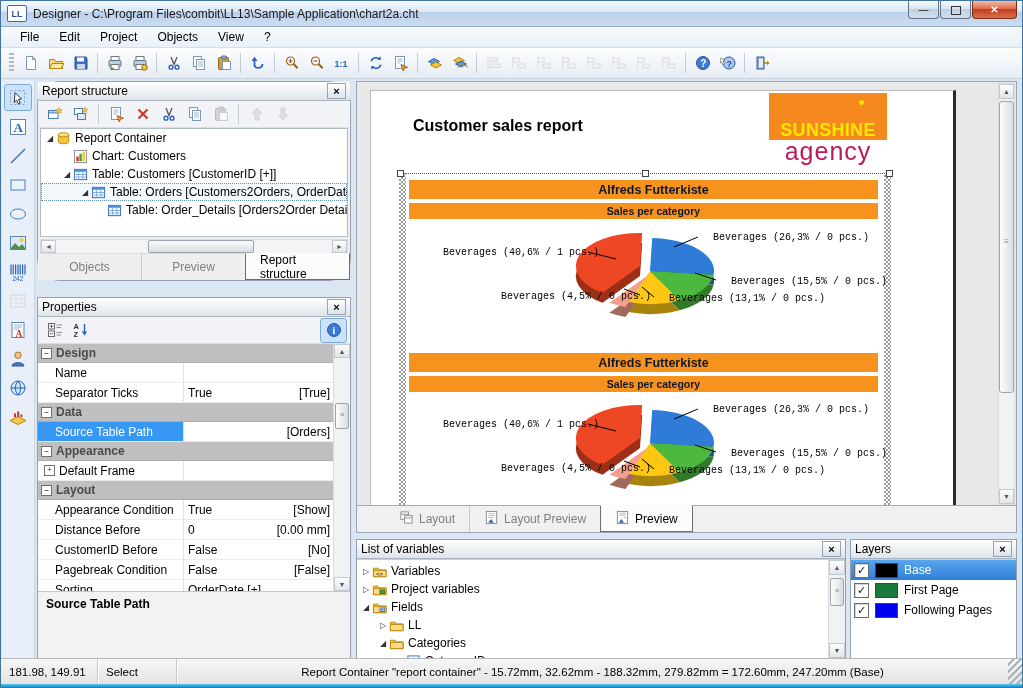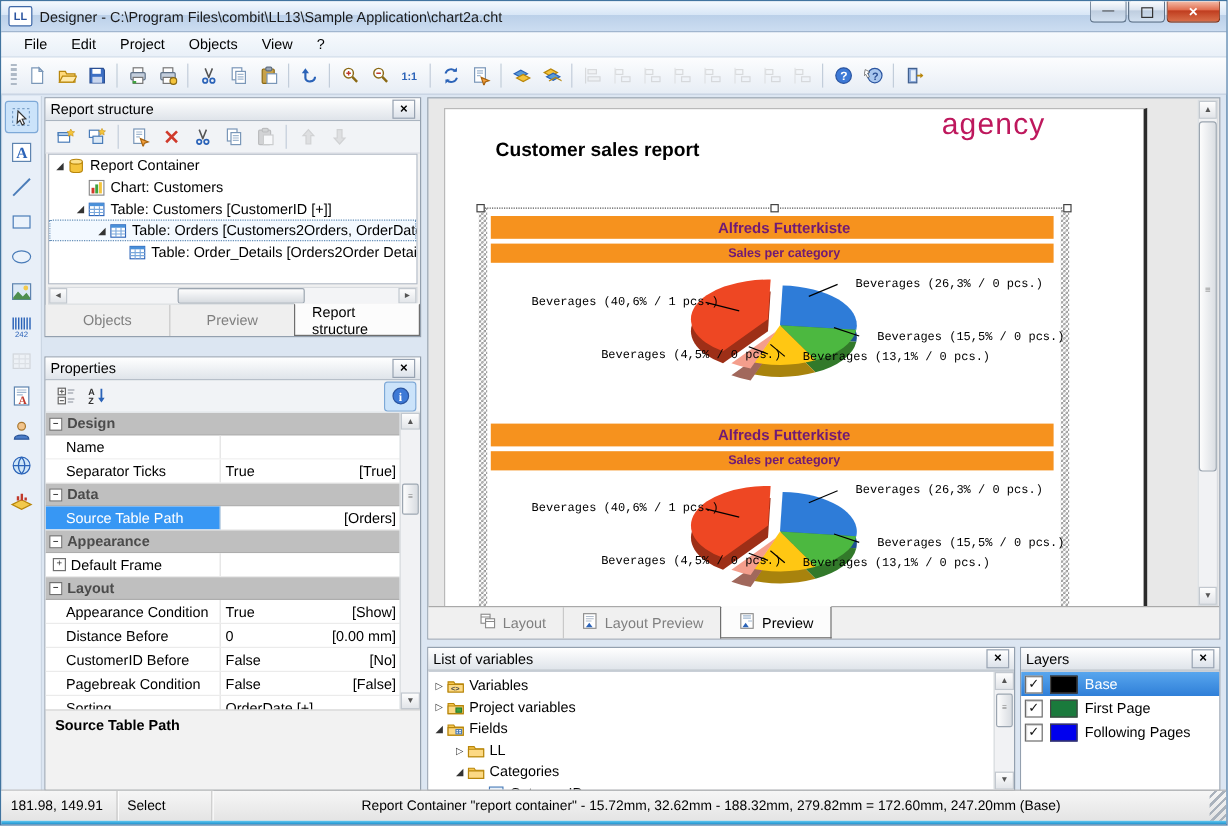--- a/index.html
+++ b/index.html
@@ -72,21 +72,21 @@
   .logo{position:absolute;left:398px;top:2px;width:118px;text-align:center;}
   .logo-box{background:#F6891E;height:46px;display:flex;align-items:flex-end;justify-content:center;color:#FFE600;font-weight:bold;font-size:18px;letter-spacing:.3px;line-height:1;position:relative;padding-bottom:1px;}
   .logo-dot{position:absolute;top:7px;right:23px;width:5px;height:5px;border-radius:50%;background:#FFE600;}
   .logo-sub{color:#be185d;font-size:25px;letter-spacing:1px;line-height:.95;}
   .sel-container{position:absolute;left:28px;top:82px;width:492px;bottom:0;box-sizing:border-box;}
   .band{position:absolute;top:0;bottom:0;width:7px;background-image:linear-gradient(45deg,#9A9A9A 25%,transparent 25%,transparent 75%,#9A9A9A 75%),linear-gradient(45deg,#9A9A9A 25%,#fff 25%,#fff 75%,#9A9A9A 75%);background-size:4px 4px;background-position:0 0,2px 2px;}
   .band.left{left:0;} .band.right{right:0;}
   .marquee-top{position:absolute;left:0;right:0;top:0;border-top:1px dotted #555;}
   .handle{position:absolute;width:5px;height:5px;background:#fff;border:1px solid #444;top:-3px;}
   .h-tl{left:-2px;} .h-tc{left:calc(50% - 3px);} .h-tr{right:-2px;}
-  .obar{position:absolute;left:10px;right:13px;height:19px;background:#F6921E;display:flex;align-items:center;justify-content:center;font-weight:bold;font-size:12.5px;color:#701a75;padding-left:20px;}
+  .obar{position:absolute;left:10px;right:13px;height:19px;background:#F6921E;display:flex;align-items:center;justify-content:center;font-weight:bold;font-size:12.5px;color:#0f172a;padding-left:20px;}
   .obar.small{height:16px;font-size:10.5px;}
   .chart-block{position:absolute;left:1px;width:490px;height:112px;}
   .pie-label{position:absolute;font-family:"Liberation Mono",monospace;font-size:10px;white-space:nowrap;color:#000;margin-left:13px;}
   .pv-scroll{position:absolute;right:1px;top:1px;bottom:27px;width:17px;background:#F1F2F4;border:1px solid #D9DCE0;box-sizing:border-box;display:flex;flex-direction:column;}
   .pv-scroll .scroll-btn{width:100%;height:15px;flex:0 0 15px;}
   .pv-thumb{width:13px;margin:2px auto;height:290px;background:linear-gradient(90deg,#FDFDFD,#DADEE3);border:1px solid #9BA5B0;border-radius:3px;font-size:8px;color:#888;text-align:center;line-height:280px;}
   .pv-tabs{position:absolute;left:0;right:0;bottom:0;height:26px;background:#F0F0F0;border-top:1px solid #A9A9A9;display:flex;padding-left:28px;}
   
   .vars-panel{left:355px;top:538px;width:490px;height:120px;}
   .vars-body{flex:1;background:#fff;margin:0;position:relative;overflow:hidden;border-top:1px solid #C9CFD7;}
@@ -401,21 +401,21 @@
         </svg>
       </span>
       <span class="tbtn">
         <svg viewBox="0 0 20 20">
           <path d="M2 13.5l8-4 8 4-8 4z" fill="#F2C94C" stroke="#B8860B"></path>
           <path d="M6 10V6.5h2V10M9.2 10V4.5h2V10M12.4 10V7.5h2V10" fill="#C0392B"></path>
         </svg>
       </span>
     </div>
 
-  <div class="panel" style="left:36px;top:80px;width:314px;height:200px;">
+  <div class="panel" style="left:36px;top:80px;width:314px;height:200px;border-radius:23px;">
     <div class="panel-title">
       <span>Report structure</span>
       <span class="panel-close">×</span>
     </div>
     <div class="panel-toolbar">
         <span class="tbtn">
           <svg viewBox="0 0 16 16">
             <rect x="1.5" y="4.5" width="9.5" height="8" fill="#fff" stroke="#4A7CB8"></rect>
             <rect x="1.5" y="4.5" width="9.5" height="2.4" fill="#BCD6F0" stroke="#4A7CB8"></rect>
             <path d="M12 1.5l1 2 2.2.3-1.6 1.5.4 2.2-2-1.1-2 1.1.4-2.2L8.8 3.8 11 3.5z" fill="#F4C43C" stroke="#C89010" stroke-width=".5"></path>
@@ -689,20 +689,24 @@
     </div>
     <div class="prop-desc">
       <b>Source Table Path</b>
     </div>
   </div>
 
   <div class="preview-pane">
     <div class="page">
       <div class="report-title">Customer sales report</div>
       <div class="logo">
+        <div class="logo-box">
+          <span class="logo-dot"></span>
+          <span>SUNSHINE</span>
+        </div>
         <div class="logo-sub">agency</div>
       </div>
       <div class="sel-container">
         <div class="band left"></div>
         <div class="band right"></div>
         <div class="marquee-top"></div>
         <span class="handle h-tl"></span>
         <span class="handle h-tc"></span>
         <span class="handle h-tr"></span>
         <div class="obar" style="top:7px;">

